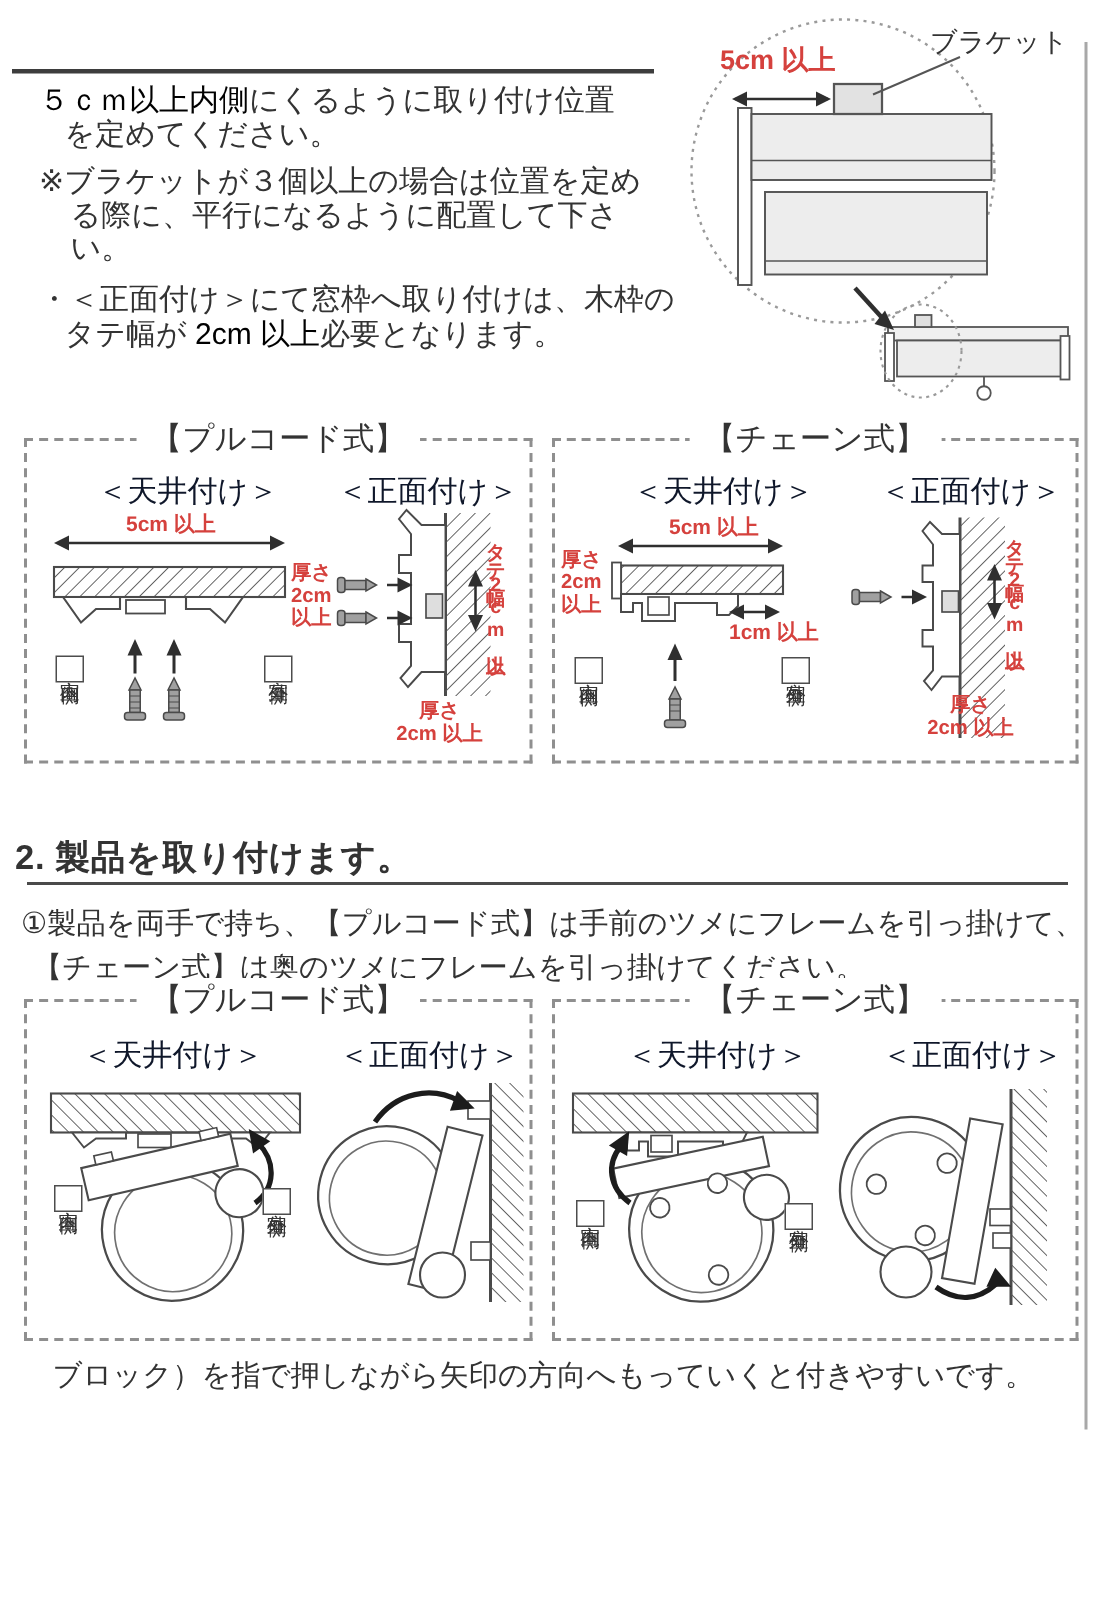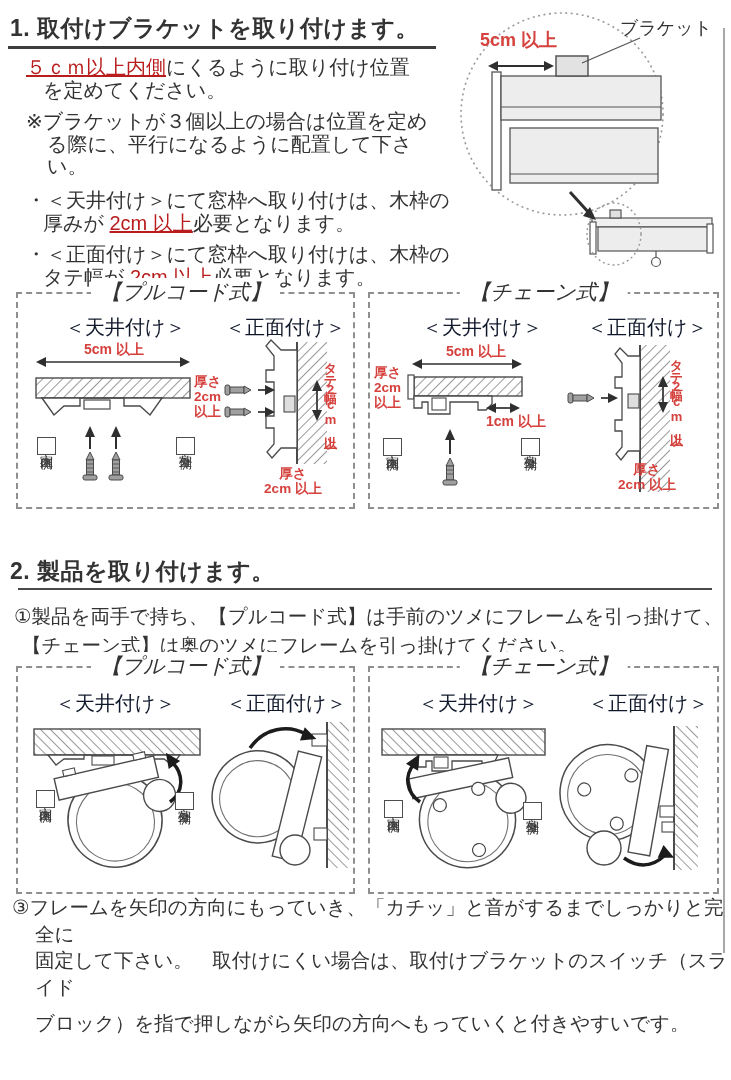--- a/index.html
+++ b/index.html
@@ -7,29 +7,29 @@
     position:relative; width:731px; height:1080px; background:#ffffff;
     font-family:"Liberation Sans","DejaVu Sans",sans-serif; color:#333333;
     overflow:hidden;
   }
   .abs { position:absolute; }
   .sec-title { font-size:23px; font-weight:600; color:#333; white-space:nowrap; letter-spacing:0.5px; }
   .rule1 { border-top:3px solid #3d3d3d; }
   .rule2 { border-top:2px solid #4a4a4a; }
   .bullets { font-size:20px; line-height:1.13; color:#333; }
   .bullet { white-space:pre-line; padding-left:17px; text-indent:-17px; margin-bottom:9px; }
-  .rd { color:#b91c1c;text-decoration:underline; }
+  .rd { color:#000000; }
   .step { font-size:19.5px; line-height:1.36; white-space:pre-line; color:#333; }
   .hang24 { padding-left:23px; text-indent:-23px; }
   .hang8 { padding-left:8px; text-indent:-8px; }
   .cont { padding-left:23px; }
   .dbox { position:absolute; border:2px dashed #8f8f8f; background:#ffffff; }
   .dbox-title {
     position:absolute; top:-16px; left:50%; transform:translateX(-50%);
-    background:#ffffff; padding:0 10px; font-size:21px; font-weight:500; white-space:nowrap; color:#333;font-style:italic;
+    background:#ffffff; padding:0 10px; font-size:21px; font-weight:500; white-space:nowrap; color:#333;
   }
   .sub-title { position:absolute; font-size:20px; white-space:nowrap; color:#0f172a; }
   .dlabel { position:absolute; font-size:13.5px; line-height:1.12; white-space:pre-line; color:#d5413d; font-weight:600; }
   .center { text-align:center; }
   .vlabel {
     position:absolute; writing-mode:vertical-rl; text-orientation:upright;
     font-size:13px; line-height:1; color:#d5413d; font-weight:600; letter-spacing:0px;
   }
   .sidebox {
     position:absolute; writing-mode:vertical-rl; text-orientation:upright;
@@ -39,30 +39,27 @@
   .ovlabel-red { position:absolute; font-size:18px; color:#d5413d; font-weight:600; white-space:nowrap; }
   .ovlabel { position:absolute; font-size:18px; color:#333; white-space:nowrap;text-align:right; }
   .edge-line { position:absolute; left:723px; top:28px; width:2px; height:925px; background:#a8a8a8; }
   svg { display:block; }
 </style>
 </head>
 <body>
 
 <div class="page">
 
-  <div class="abs sec-title" style="left:10px; top:13px;">1. 取付けブラケットを取り付けます。</div>
   <div class="abs rule1" style="left:8px; top:46px; width:428px;"></div>
 
   <div class="abs bullets" style="left:26px; top:56px; width:426px;">
     <div class="bullet"><span class="rd">５ｃｍ以上内側</span><span>にくるように取り付け位置
 を定めてください。</span></div>
     <div class="bullet" style="padding-left:21px; text-indent:-21px; margin-bottom:11px;"><span>※ブラケットが３個以上の場合は位置を定め
 る際に、平行になるように配置して下さい。</span></div>
-    <div class="bullet"><span>・＜天井付け＞にて窓枠へ取り付けは、木枠の
-厚みが </span><span class="rd">2cm 以上</span><span>必要となります。</span></div>
     <div class="bullet"><span>・＜正面付け＞にて窓枠へ取り付けは、木枠の
 タテ幅が </span><span class="rd">2cm 以上</span><span>必要となります。</span></div>
   </div>
 
   <div class="abs" style="left:444px; top:8px; width:285px; height:278px;">
     <svg width="285" height="278" viewBox="0 0 285 278">
       <circle cx="118" cy="106" r="101" fill="#ffffff" stroke="#9a9a9a" stroke-width="1.6" stroke-dasharray="2 3.5"></circle>
 
       <rect x="48" y="64" width="9" height="118" fill="#ffffff" stroke="#555" stroke-width="1.3"></rect>
       <rect x="57" y="68" width="160" height="44" fill="#ededed" stroke="#555" stroke-width="1.3"></rect>
@@ -313,20 +310,18 @@
       </g>
       <circle cx="234" cy="180" r="17" fill="#ffffff" stroke="#4a4a4a" stroke-width="1.4"></circle>
       <path d="M254,190 C268,200 282,199 294,188" fill="none" stroke="#1c1c1c" stroke-width="3.5"></path>
       <polygon points="0,-9 -7,6 7,6" transform="translate(296,186) rotate(115)" fill="#1c1c1c"></polygon>
     </svg>
     <div class="sidebox" style="left:14px; top:132px;">室内側</div>
     <div class="sidebox" style="left:153px; top:134px;">室外側</div>
   </div>
 
   <div class="abs" style="left:12px; top:894px; width:716px;">
-    <div class="step hang24">③フレームを矢印の方向にもっていき、「カチッ」と音がするまでしっかりと完全に
-固定して下さい。　取付けにくい場合は、取付けブラケットのスイッチ（スライド</div>
     <div class="step cont" style="margin-top:10px;">ブロック）を指で押しながら矢印の方向へもっていくと付きやすいです。</div>
 
   </div>
 
   <div class="edge-line"></div>
 </div>
 
 </body></html>

